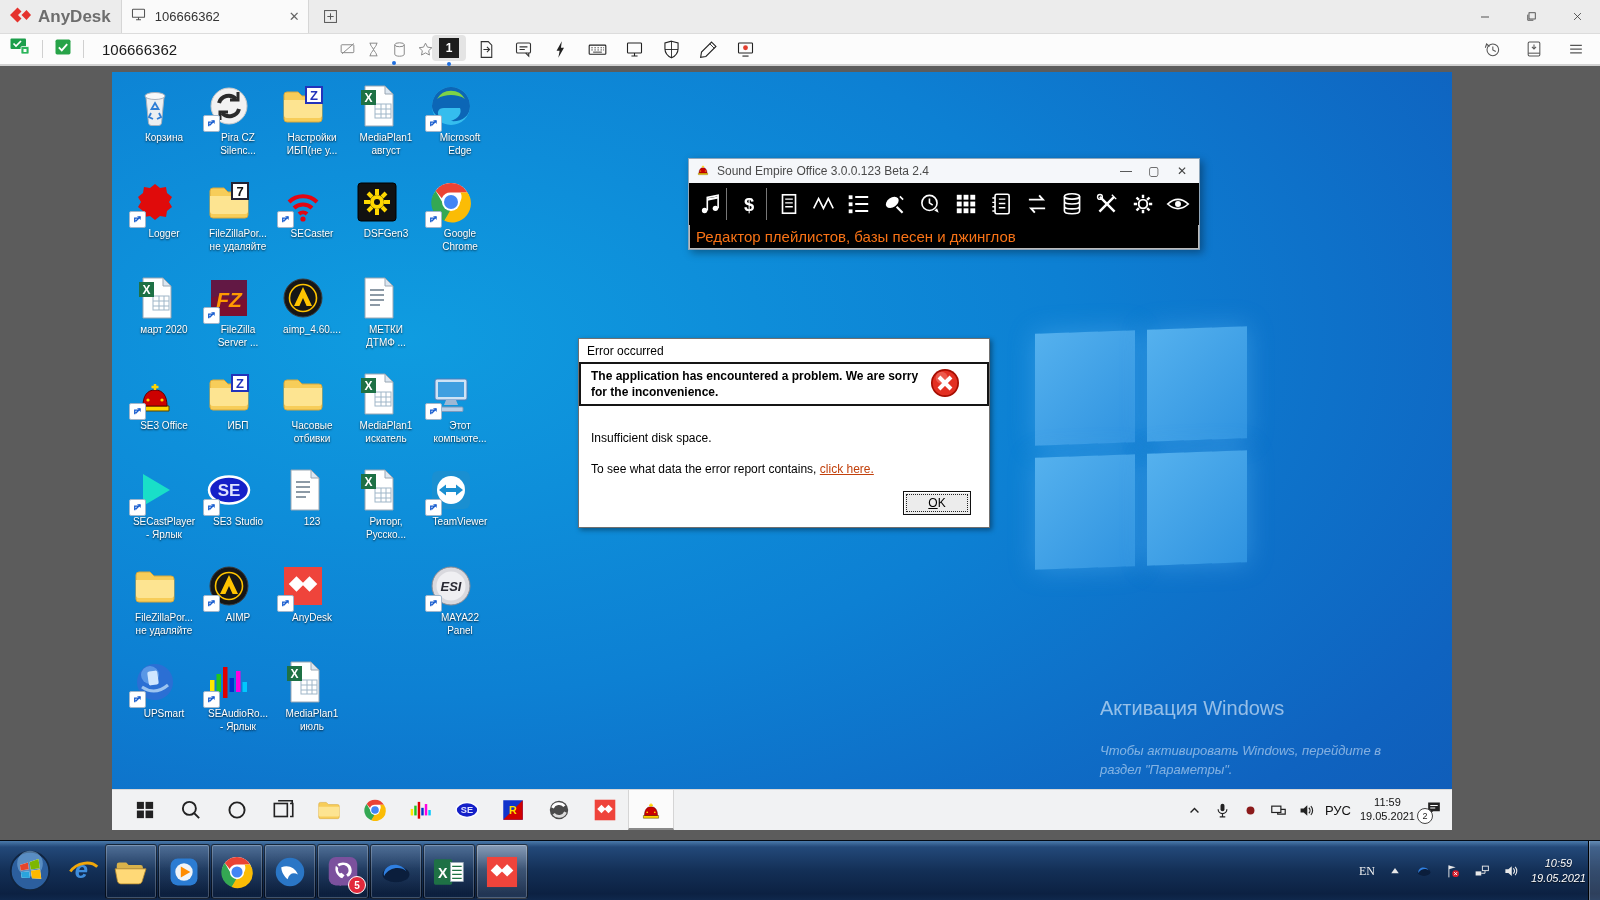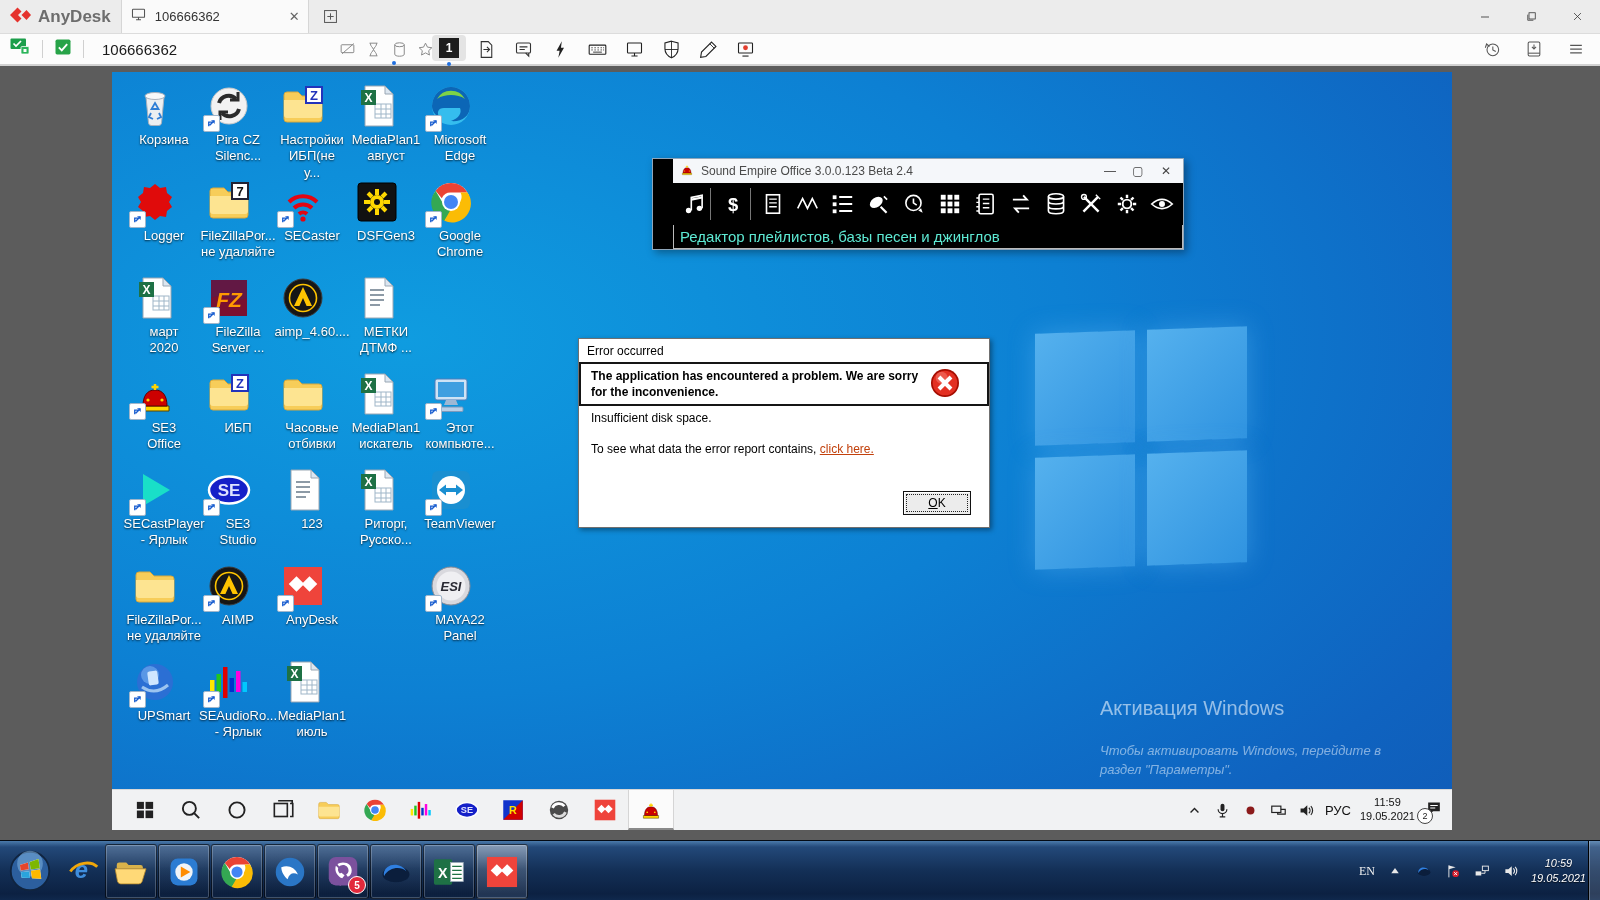--- a/index.html
+++ b/index.html
@@ -39,46 +39,46 @@
   .desktop{position:absolute;left:112px;top:6px;width:1340px;height:758px;overflow:hidden;
     background:radial-gradient(130% 125% at 22% 35%, #0f9ce0 0%, #0d80d3 38%, #0f63c0 68%, #124fa8 100%);}
   .winlogo{position:absolute;left:923px;top:258px;width:212px;height:236px;display:grid;
     grid-template-columns:1fr 1fr;grid-template-rows:1fr 1fr;gap:12px;transform:skewY(-2deg);}
   .winlogo div{background:linear-gradient(135deg,#55b1ee,#2f93e0);box-shadow:0 0 26px rgba(90,180,245,.45);}
 
   
   .dgrid{position:absolute;left:6px;top:4px;display:grid;grid-template-columns:repeat(5,74px);grid-auto-rows:96px;}
   .dicon{display:flex;flex-direction:column;align-items:center;padding-top:6px;box-sizing:border-box;}
   .dicon .img{width:48px;height:48px;position:relative;}
-  .dicon .lbl{margin-top:2px;font-size:13px;line-height:1.25;color:#fff;text-align:center;
+  .dicon .lbl{margin-top:2px;font-size:10px;line-height:1.25;color:#fff;text-align:center;
     white-space:pre-line;text-shadow:0 1px 2px rgba(0,0,0,.8);padding-left:18px;}
   .sc{position:absolute;left:-2px;bottom:-2px;width:15px;height:15px;background:#fff;border:1px solid #9fb6cc;
     border-radius:2px;display:flex;align-items:center;justify-content:center;}
 
   
-  .sewin{position:absolute;left:540px;top:86px;width:510px;background:#000;border:1px solid #8fa6ba;
-    box-shadow:3px 3px 8px rgba(0,0,0,.35);padding-left:20px;}
+  .sewin{position:absolute;left:576px;top:86px;width:510px;background:#000;border:1px solid #8fa6ba;
+    box-shadow:3px 3px 8px rgba(0,0,0,.35);}
   .se-title{height:24px;background:#f5f7fa;display:flex;align-items:center;gap:6px;padding:0 6px;}
   .se-title-text{flex:1;font-size:12px;color:#4a4a4a;}
   .se-btn{width:22px;text-align:center;color:#444;font-size:12px;}
   .se-toolbar{height:38px;background:#000;display:flex;align-items:center;padding:2px 4px;gap:2px;}
   .se-tool{width:34px;height:32px;display:flex;align-items:center;justify-content:center;}
   .se-tool.sep{border-right:1px solid #777;margin-right:3px;}
   .se-status{height:23px;background:#000;border:1px solid #bbb;border-top:none;display:flex;align-items:center;
-    padding-left:6px;color:#5eead4;font-size:15px;}
+    padding-left:6px;color:#f97316;font-size:15px;}
 
   
   .dlg{position:absolute;left:466px;top:266px;width:410px;height:188px;background:#fff;
     border:1px solid #707070;box-shadow:2px 2px 5px rgba(0,0,0,.4);font-size:12px;color:#000;}
   .dlg-title{height:23px;display:flex;align-items:center;padding:0 8px;font-size:12px;}
   .dlg-head{border:2px solid #151515;border-left:none;border-right:none;height:44px;display:flex;align-items:center;
     padding:0 10px;gap:8px;border-left:2px solid #151515;border-right:2px solid #151515;box-sizing:border-box;
     margin:0 0px;}
   .dlg-head-msg{font-weight:bold;line-height:1.35;width:330px;}
-  .dlg-body{padding:4px 12px 0 12px;line-height:1.4;}
+  .dlg-body{padding:24px 12px 0 12px;line-height:1.4;}
   .dlg-line2{margin-top:14px;}
   .dlg-link{color:#c2410c;text-decoration:underline;cursor:pointer;}
   .okbtn{position:absolute;right:18px;bottom:12px;width:66px;height:22px;background:#ececec;
     border:1px solid #111;outline:1px dotted #222;outline-offset:-4px;font-size:12px;
     display:flex;align-items:center;justify-content:center;box-shadow:inset 1px 1px 0 #fff;}
 
   
   .wm{position:absolute;left:988px;top:625px;color:rgba(238,246,255,.6);}
   .wm-title{font-size:20px;}
   .wm-sub{font-size:13px;margin-top:22px;line-height:1.45;color:rgba(238,246,255,.52);font-style:italic;}

